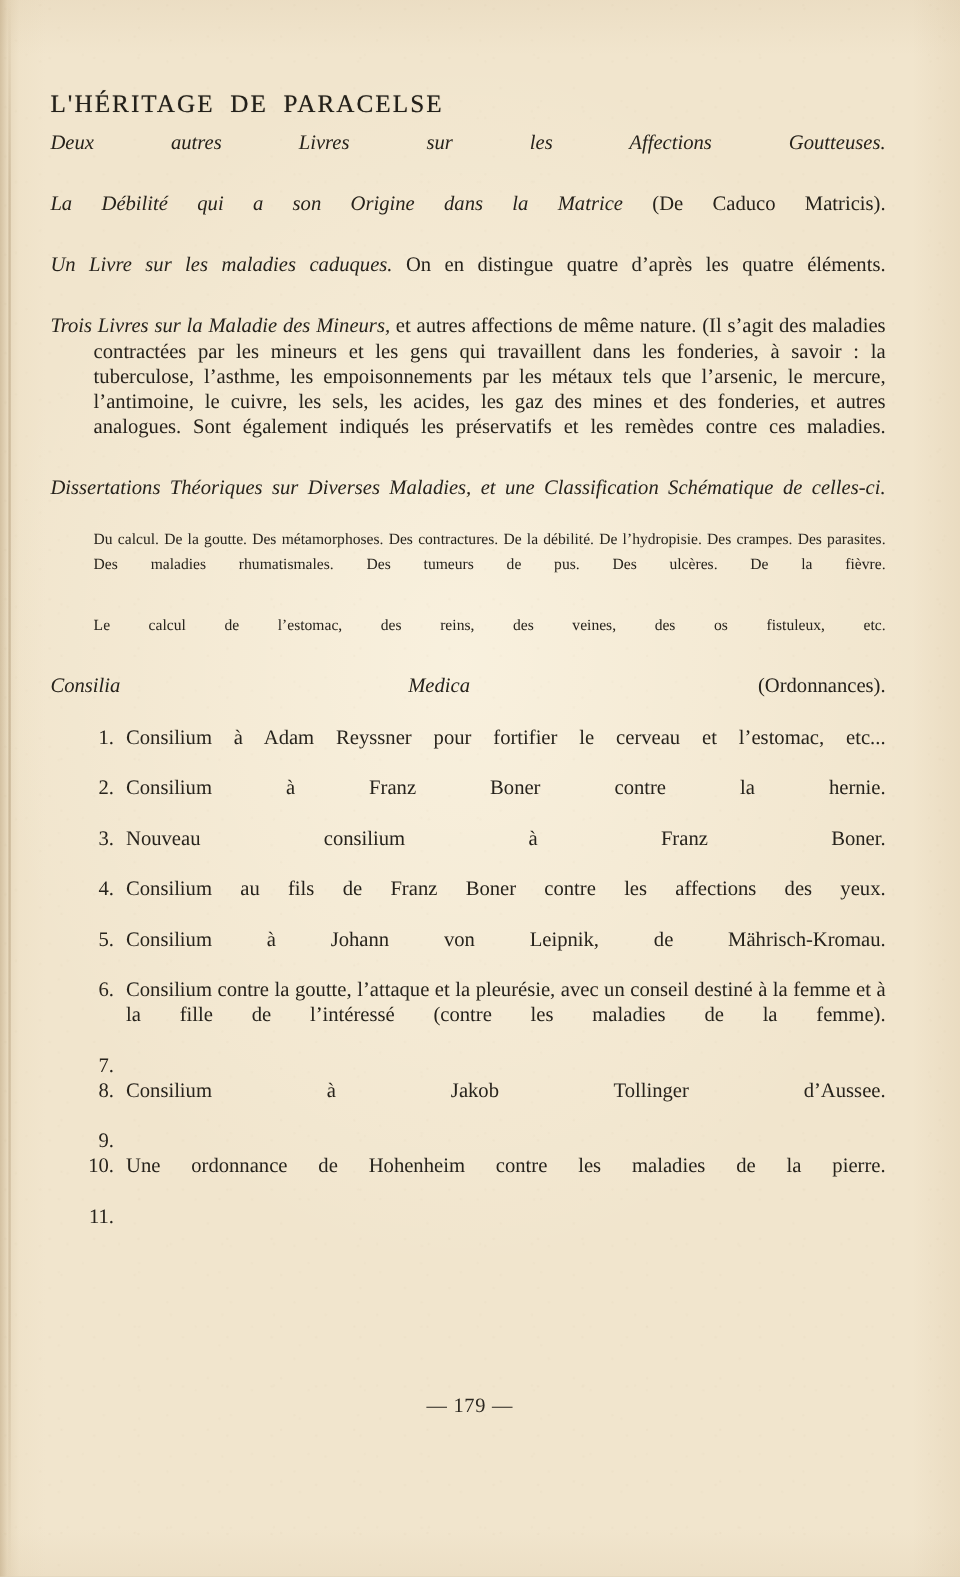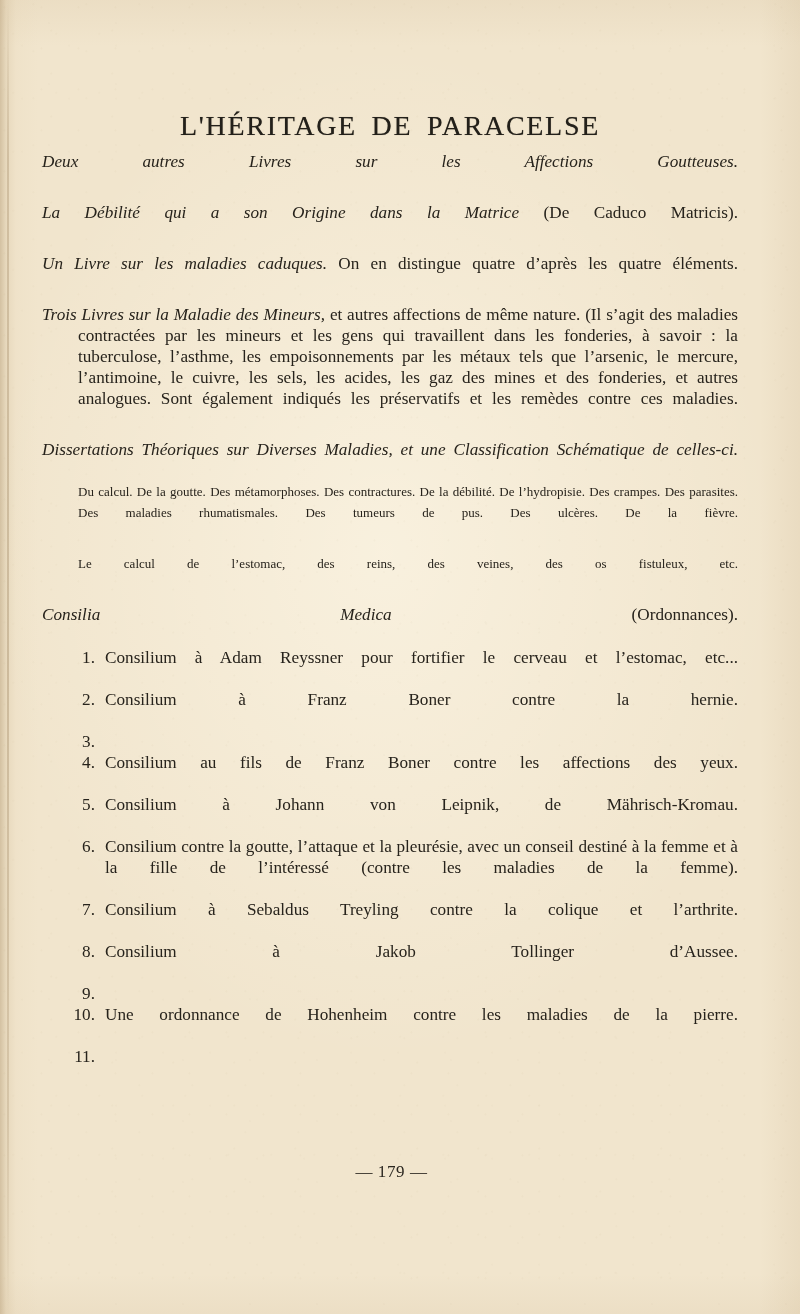--- a/index.html
+++ b/index.html
@@ -69,24 +69,23 @@
 
   .content {
     position: absolute;
     left: 42px;
     top: 0;
     width: 696px;
   }
 
   h1.title {
     margin: 0;
-    padding-top: 110px;
-    font-size: 28px;
+    padding-top: 74px;
+    font-size: 21px;
     font-weight: normal;
-    text-align: center;
     letter-spacing: 1.7px;
     word-spacing: 6px;
     color: #23201a;
     text-shadow: 0 0 0.7px rgba(40,34,24,0.55);
   }
 
   .block {
     margin-top: 9px;
   }
 
@@ -191,25 +190,25 @@
 
     <div class="block">
       <p class="body">Le calcul de l’estomac, des reins, des veines, des os fistuleux, etc.</p>
     </div>
 
     <div class="block">
       <p class="heading"><span class="lead">Consilia Medica</span><span class="roman"> (Ordonnances).</span></p>
       <ol class="consilia" id="consilia-list">
           <li><span class="num">1.</span><span>Consilium à Adam Reyssner pour fortifier le cerveau et l’estomac, etc...</span></li>
           <li><span class="num">2.</span><span>Consilium à Franz Boner contre la hernie.</span></li>
-          <li><span class="num">3.</span></li>
+          <li><span class="num">3.</span><span>Nouveau consilium à Franz Boner.</span></li>
           <li><span class="num">4.</span><span>Consilium au fils de Franz Boner contre les affections des yeux.</span></li>
           <li><span class="num">5.</span><span>Consilium à Johann von Leipnik, de Mährisch-Kromau.</span></li>
           <li><span class="num">6.</span><span>Consilium contre la goutte, l’attaque et la pleurésie, avec un conseil destiné à la femme et à la fille de l’intéressé (contre les maladies de la femme).</span></li>
-          <li><span class="num">7.</span><span>Consilium à Sebaldus Treyling contre la colique et l’arthrite.</span></li>
+          <li><span class="num">7.</span></li>
           <li><span class="num">8.</span><span>Consilium à Jakob Tollinger d’Aussee.</span></li>
           <li><span class="num">9.</span></li>
           <li><span class="num">10.</span><span>Une ordonnance de Hohenheim contre les maladies de la pierre.</span></li>
           <li><span class="num">11.</span></li>
         </ol>
     </div>
 
   </div>
 
   <div class="folio">— 179 —</div>

